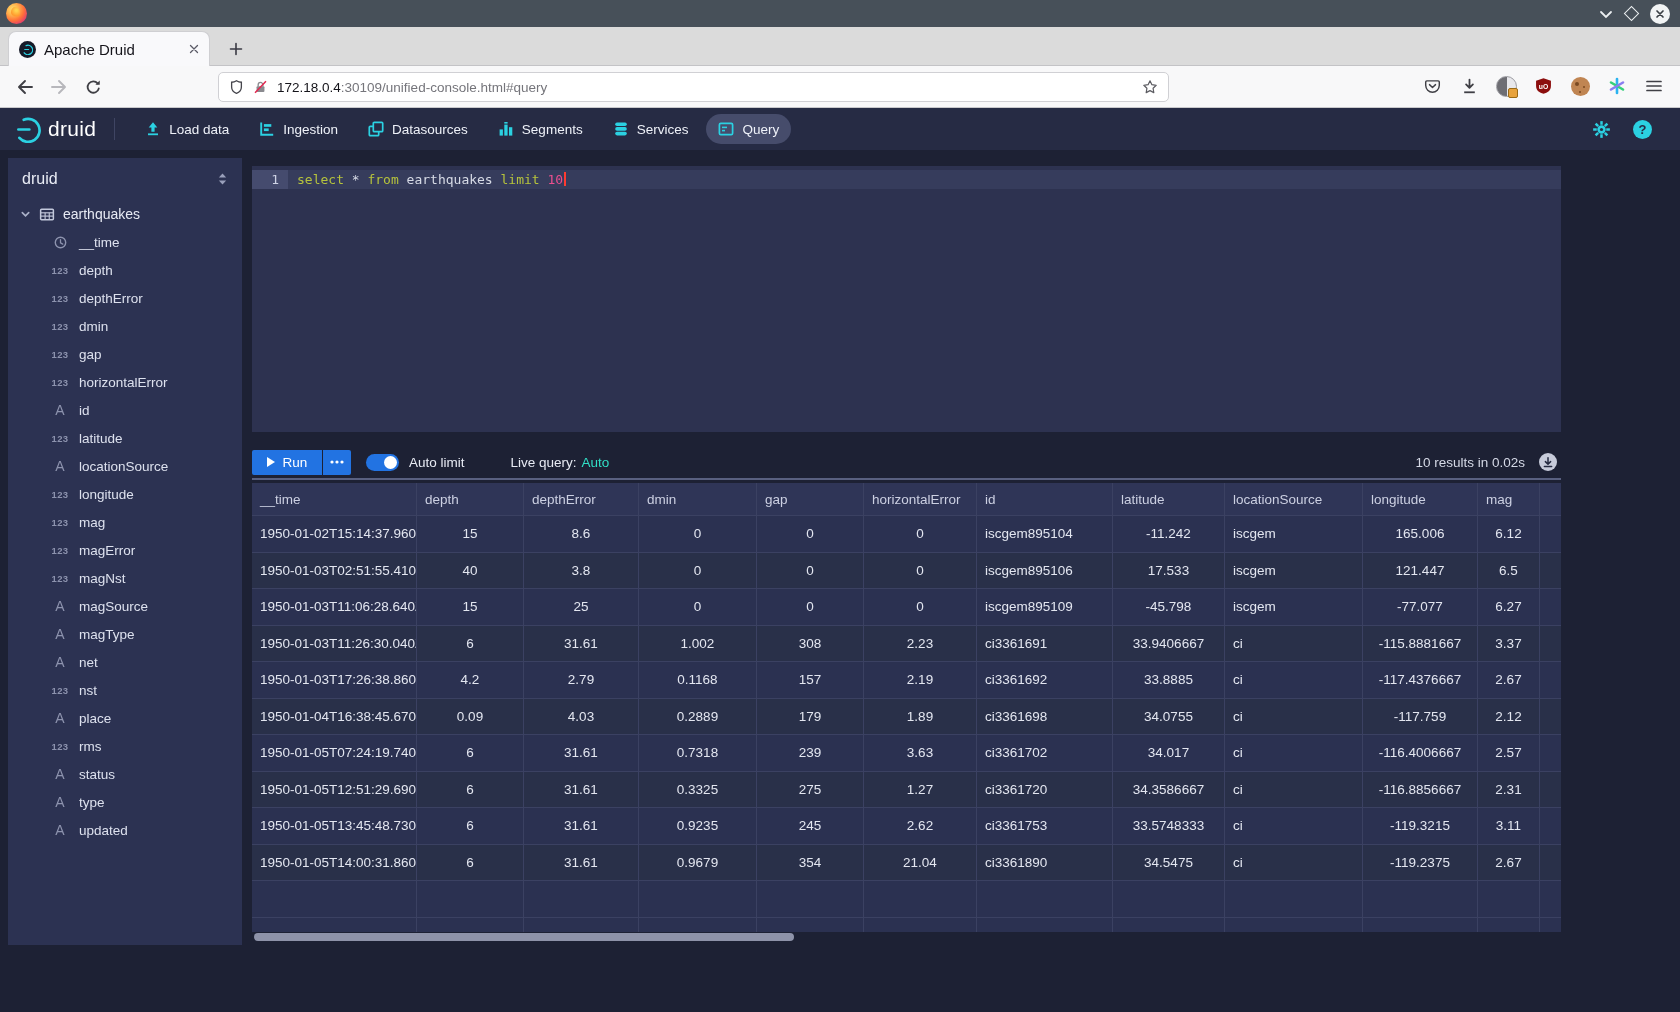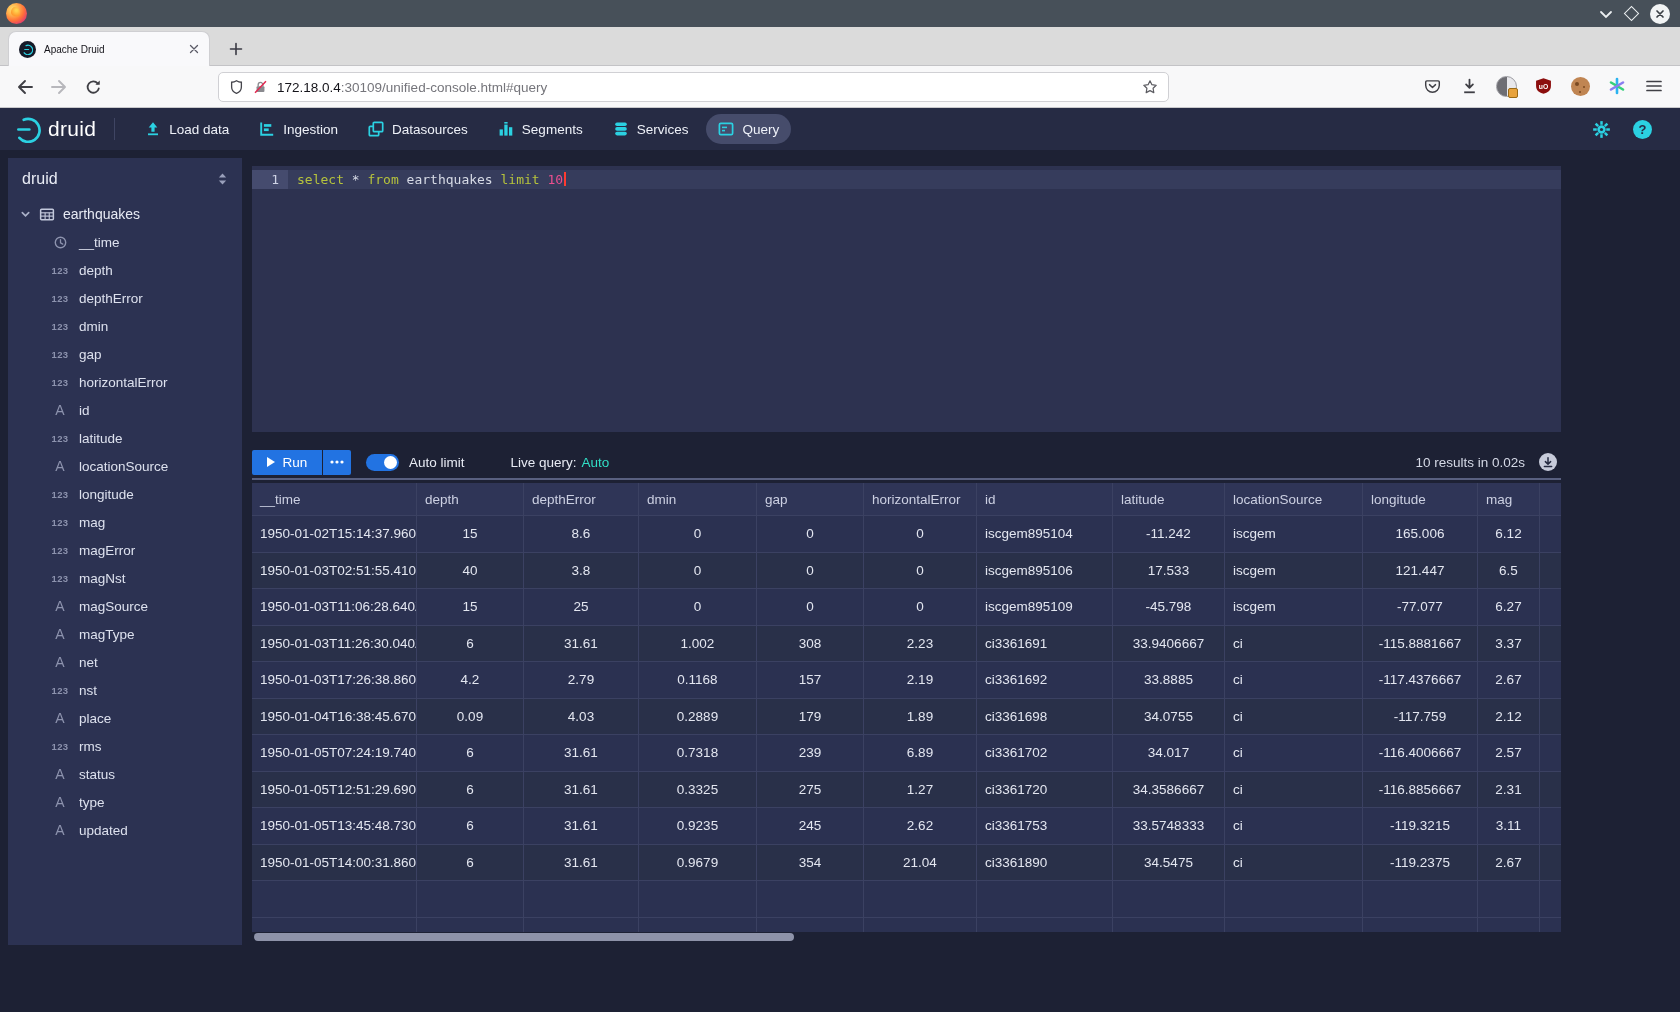--- a/index.html
+++ b/index.html
@@ -20,21 +20,21 @@
   .win-title{flex:1;text-align:center;color:#ffffff;font-size:13px;}
   .win-controls{position:absolute;right:10px;top:0;height:27px;display:flex;align-items:center;gap:13px;}
   .win-diamond{width:9px;height:9px;border:1.6px solid #eceff1;transform:rotate(45deg);}
   .win-close{width:20px;height:20px;border-radius:50%;background:#f2f4f5;display:flex;align-items:center;justify-content:center;}
 
   
   .tabstrip{position:absolute;left:0;top:27px;width:1680px;height:39px;background:#dbdbdb;border-bottom:1px solid #c3c3c6;box-sizing:border-box;}
   .tab{position:absolute;left:8px;top:4px;width:202px;height:35px;background:#f9f9fb;border:1px solid #cfcfd2;border-bottom:none;
     border-radius:8px 8px 0 0;display:flex;align-items:center;padding:0 10px;box-sizing:border-box;gap:8px;}
   .favicon{width:17px;height:17px;border-radius:50%;background:#161a28;display:flex;align-items:center;justify-content:center;flex:none;}
-  .tab-title{flex:1;font-size:10px;color:#15141a;white-space:nowrap;overflow:hidden;}
+  .tab-title{flex:1;font-size:15px;color:#15141a;white-space:nowrap;overflow:hidden;}
   .tab-close,.newtab{display:flex;align-items:center;justify-content:center;}
   .newtab{position:absolute;left:222px;top:8px;width:28px;height:28px;border-radius:4px;}
 
   
   .toolbar{position:absolute;left:0;top:66px;width:1680px;height:42px;background:#f8f8f9;border-bottom:1px solid #c9c9cc;box-sizing:border-box;}
   .navbtn{position:absolute;top:8px;width:26px;height:26px;display:flex;align-items:center;justify-content:center;border-radius:4px;}
   .urlbar{position:absolute;left:218px;top:6px;width:951px;height:30px;background:#ffffff;border:1px solid #d0d0d4;border-radius:5px;
     display:flex;align-items:center;padding:0 10px;box-sizing:border-box;gap:9px;}
   .url-text{flex:1;font-size:13.5px;white-space:nowrap;overflow:hidden;}
   .url-host{color:#15141a;}
@@ -597,21 +597,21 @@
         <div class="tcell cnum" style="width: 115px;">-117.759</div>
         <div class="tcell cnum" style="width: 62px;">2.12</div>
         <div class="tcell fill"></div>
       </div>
       <div class="trow odd">
         <div class="tcell" style="width: 165px;">1950-01-05T07:24:19.740Z</div>
         <div class="tcell cnum" style="width: 107px;">6</div>
         <div class="tcell cnum" style="width: 115px;">31.61</div>
         <div class="tcell cnum" style="width: 118px;">0.7318</div>
         <div class="tcell cnum" style="width: 107px;">239</div>
-        <div class="tcell cnum" style="width: 113px;">6.89</div>
+        <div class="tcell cnum" style="width: 113px;">3.63</div>
         <div class="tcell" style="width: 136px;">ci3361702</div>
         <div class="tcell cnum" style="width: 112px;">34.017</div>
         <div class="tcell" style="width: 138px;">ci</div>
         <div class="tcell cnum" style="width: 115px;">-116.4006667</div>
         <div class="tcell cnum" style="width: 62px;">2.57</div>
         <div class="tcell fill"></div>
       </div>
       <div class="trow even">
         <div class="tcell" style="width: 165px;">1950-01-05T12:51:29.690Z</div>
         <div class="tcell cnum" style="width: 107px;">6</div>

